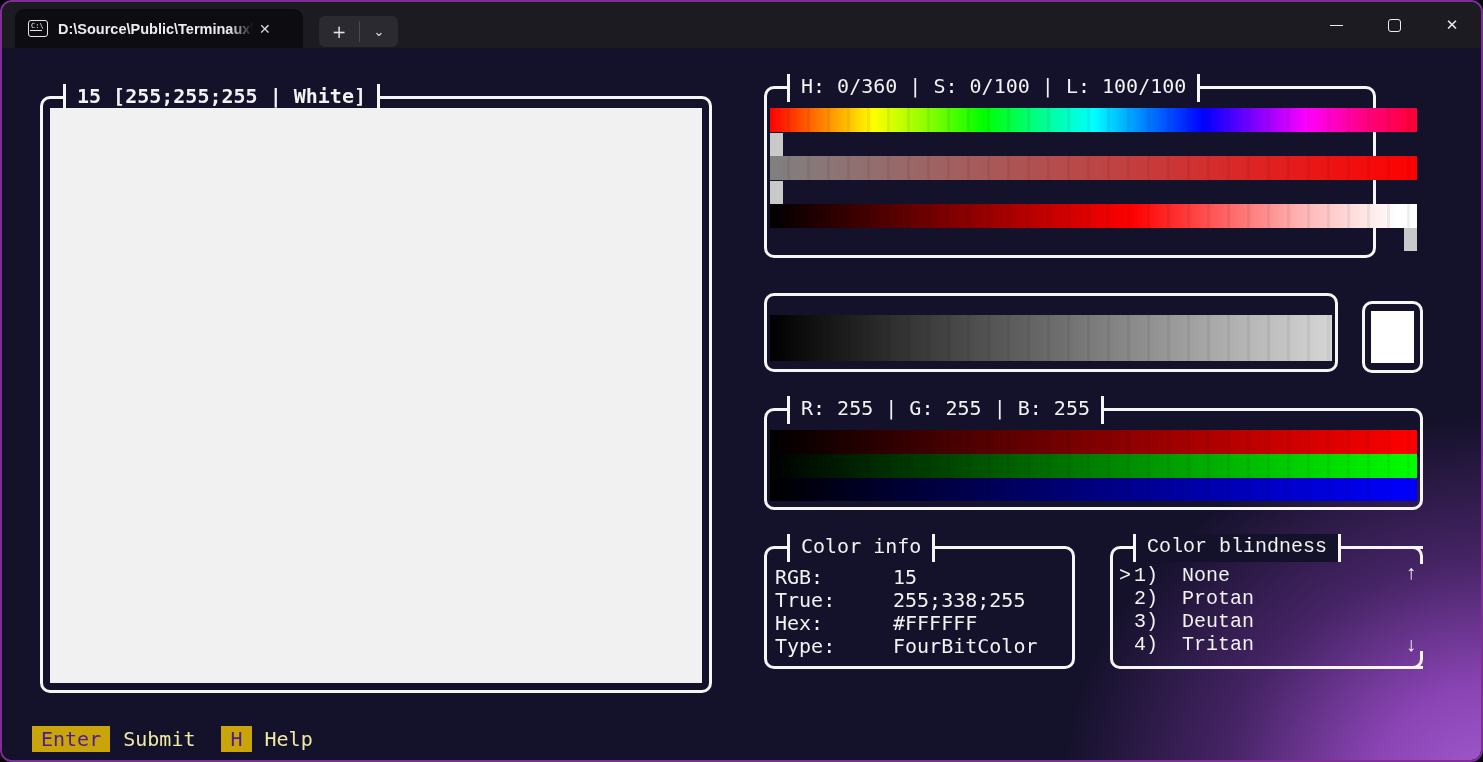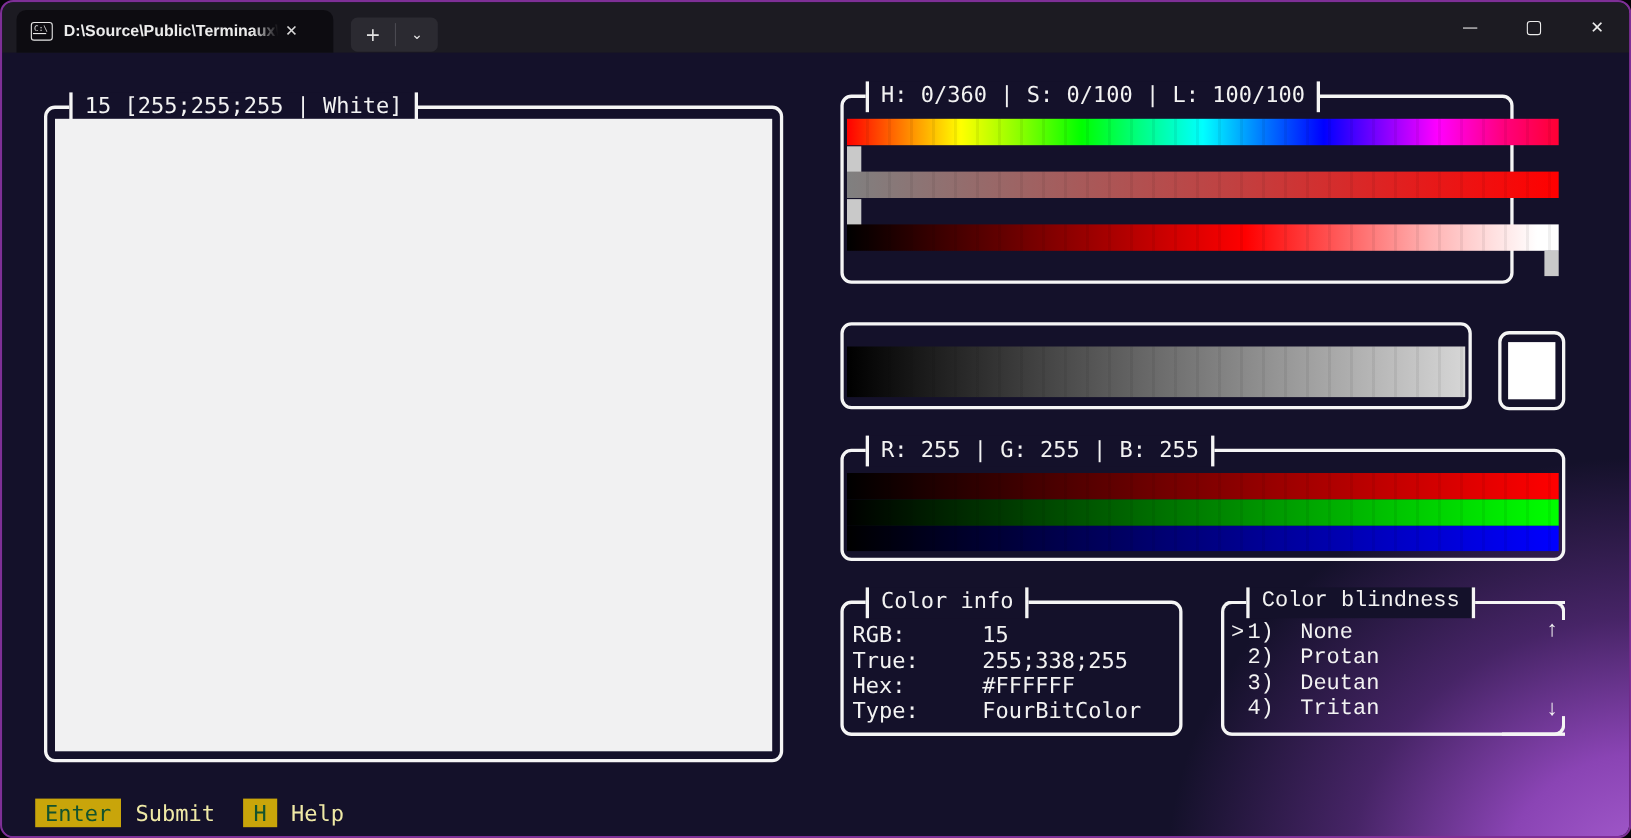--- a/index.html
+++ b/index.html
@@ -23,21 +23,21 @@
   .max-glyph { display:block; width:13px; height:13px; border:1.6px solid #ECECEC; border-radius:3px; }
 
   
   .terminal { position:relative; height:713px; color:#F2F2F2; font-size:20px;
     background: radial-gradient(640px 560px at 101% 105%, #A75ED0 0%, #8A44B4 20%, rgba(112,52,152,0.55) 42%, rgba(20,17,42,0) 68%), #14112A; }
 
   .panel { position:absolute; border:3px solid #F5F5F5; border-radius:10px; }
   .ptitle { position:absolute; top:-15px; left:20px; height:28px; line-height:25px; padding:0 11px; background:#14112A; border-left:3px solid #F5F5F5; border-right:3px solid #F5F5F5; white-space:pre; }
 
   
-  .preview { left:38px; top:48px; width:672px; height:597px; }
+  .preview { left:38px; top:48px; width:672px; height:597px;font-weight:bold; }
   .preview-fill { position:absolute; left:7px; top:9px; right:7px; bottom:7px; background:#F1F1F2; }
 
   
   .bar { position:absolute; height:24px; }
   .tick { position:absolute; width:13px; height:24px; background:#C9C9C9; }
   .steps { position:absolute; inset:0; background:repeating-linear-gradient(90deg, rgba(0,0,0,0) 0 17px, rgba(0,0,0,0.06) 17px 20px); }
 
   
   .hsl { left:762px; top:38px; width:612px; height:172px; }
   .hue-bar   { left:3px; top:19px;  width:647px; background:linear-gradient(90deg,#ff0000 0%,#ff8000 8%,#ffff00 16%,#80ff00 25%,#00ff00 33%,#00ff80 41%,#00ffff 50%,#0080ff 58%,#0000ff 67%,#8000ff 75%,#ff00ff 83%,#ff0080 92%,#ff0033 100%); }
@@ -74,21 +74,21 @@
   .cb-row { display:flex; line-height:23px; }
   .cb-row .marker { width:21px; padding-left:6px; }
   .cb-row .num { width:48px; }
   .cb-arrow { position:absolute; right:6px; font-size:20px; }
   .cb-arrow.up { top:13px; }
   .cb-arrow.down { bottom:9px; }
 
   
   .keybar { position:absolute; left:30px; top:678px; display:flex; align-items:center; }
   .kb-item { display:flex; align-items:center; margin-right:26px; }
-  .kb-key { background:#C9A50A; color:#14532d; padding:1px 9px; line-height:24px; }
+  .kb-key { background:#C9A50A; color:#4c1d95; padding:1px 9px; line-height:24px; }
   .kb-action { color:#EFE9A6; margin-left:13px; }
 </style>
 </head>
 <body>
 
 <div class="window">
 
   <div class="titlebar">
     <div class="tab">
       <span class="tab-icon">

